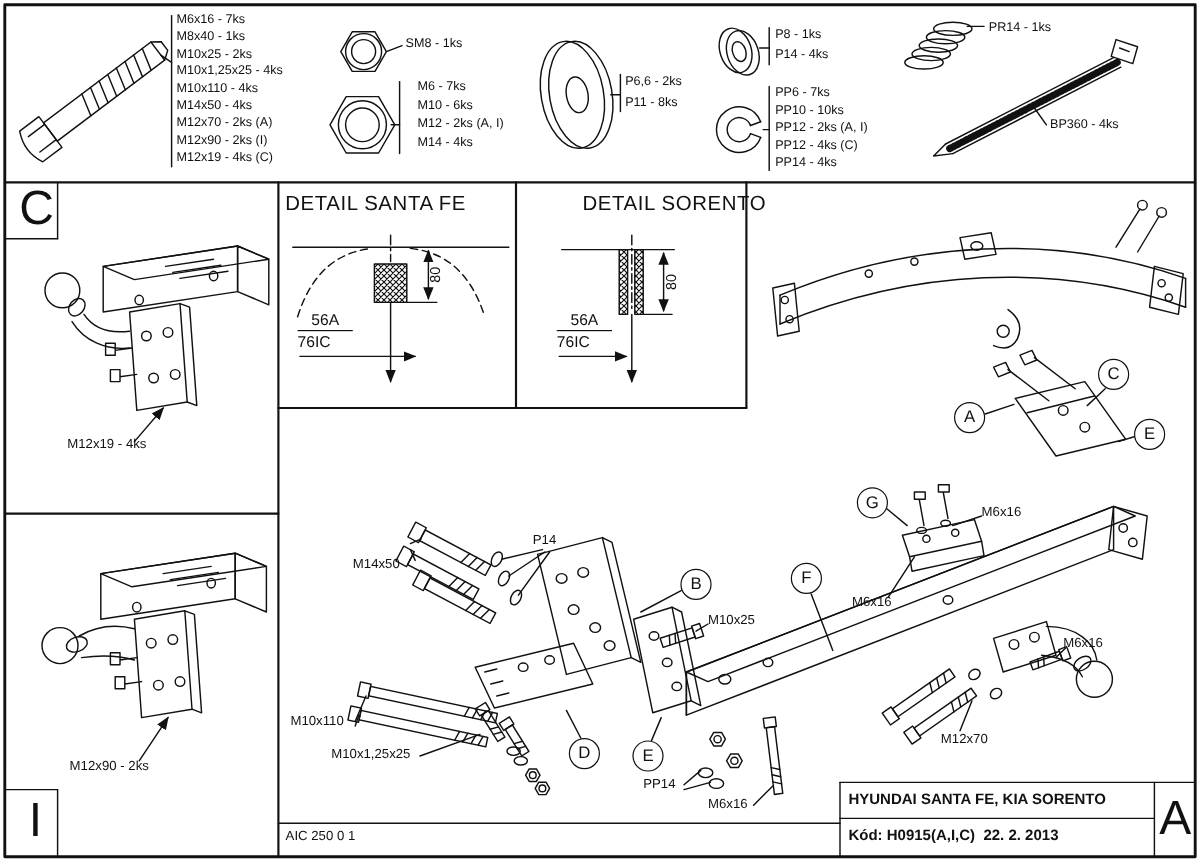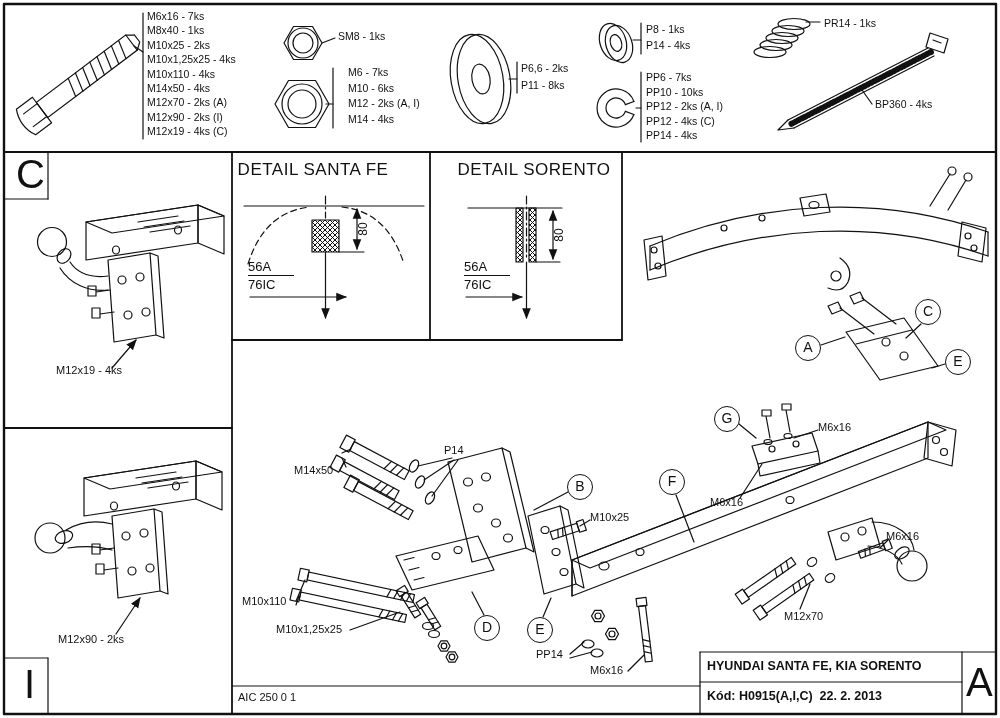--- a/index.html
+++ b/index.html
@@ -14,21 +14,21 @@
   .bolt-list > div { line-height:14.4px; }
   .nut-list > div { line-height:15.6px;padding-left:10px; }
   .wl-list > div { line-height:16.5px; }
   .wf-list > div { line-height:16px; }
   .ws-list > div { line-height:14.6px; }
   .big-letter { position:absolute; font-size:40px; line-height:1; }
   .detail-title { position:absolute; font-size:17px; letter-spacing:0.5px; text-align:center; }
   .dim-rot { position:absolute; width:20px; height:14px; font-size:12px; text-align:center; transform:rotate(-90deg); }
   .dim-stack { position:absolute; width:46px; text-align:left; font-size:13px; }
   .dim-stack > div { line-height:17px; }
-  .dim-stack > div:first-child { border-bottom:1.2px solid #111; }
+  .dim-stack > div:first-child { border-bottom:1.2px solid #111;text-align:center; }
   .balloon { position:absolute; width:26px; height:26px; border:1.4px solid #111; border-radius:50%;
              font-size:14px; line-height:23px; text-align:center; background:#fff; }
   .footer-text { position:absolute; font-size:12.5px; }
   .footer-code { white-space:pre;font-weight:bold; }
 </style>
 </head>
 <body>
 
 <div id="page">
 
@@ -455,21 +455,21 @@
 
 <div class="big-letter" style="left:16px; top:154px;">C</div>
 <div class="lbl" style="left:56px; top:364px;">M12x19 - 4ks</div>
 
 <div class="big-letter" style="left:24px; top:664px;">I</div>
 <div class="lbl" style="left:58px; top:633px;">M12x90 - 2ks</div>
 
 <div class="big-letter" style="left:966px; top:662px;">A</div>
 
 <div class="detail-title" style="left:234px; top:160px; width:158px;">DETAIL SANTA FE</div>
-<div class="detail-title" style="left:424px; top:160px; width:220px;">DETAIL SORENTO</div>
+<div class="detail-title" style="left:452px; top:160px; width:220px;">DETAIL SORENTO</div>
 
 <div class="dim-rot" style="left:353px; top:222px;">80</div>
 <div class="dim-rot" style="left:549px; top:228px;">80</div>
 
 <div class="dim-stack" style="left:248px; top:258px;">
   <div>56A</div>
   <div>76IC</div>
 </div>
 <div class="dim-stack" style="left:464px; top:258px;">
   <div>56A</div>

